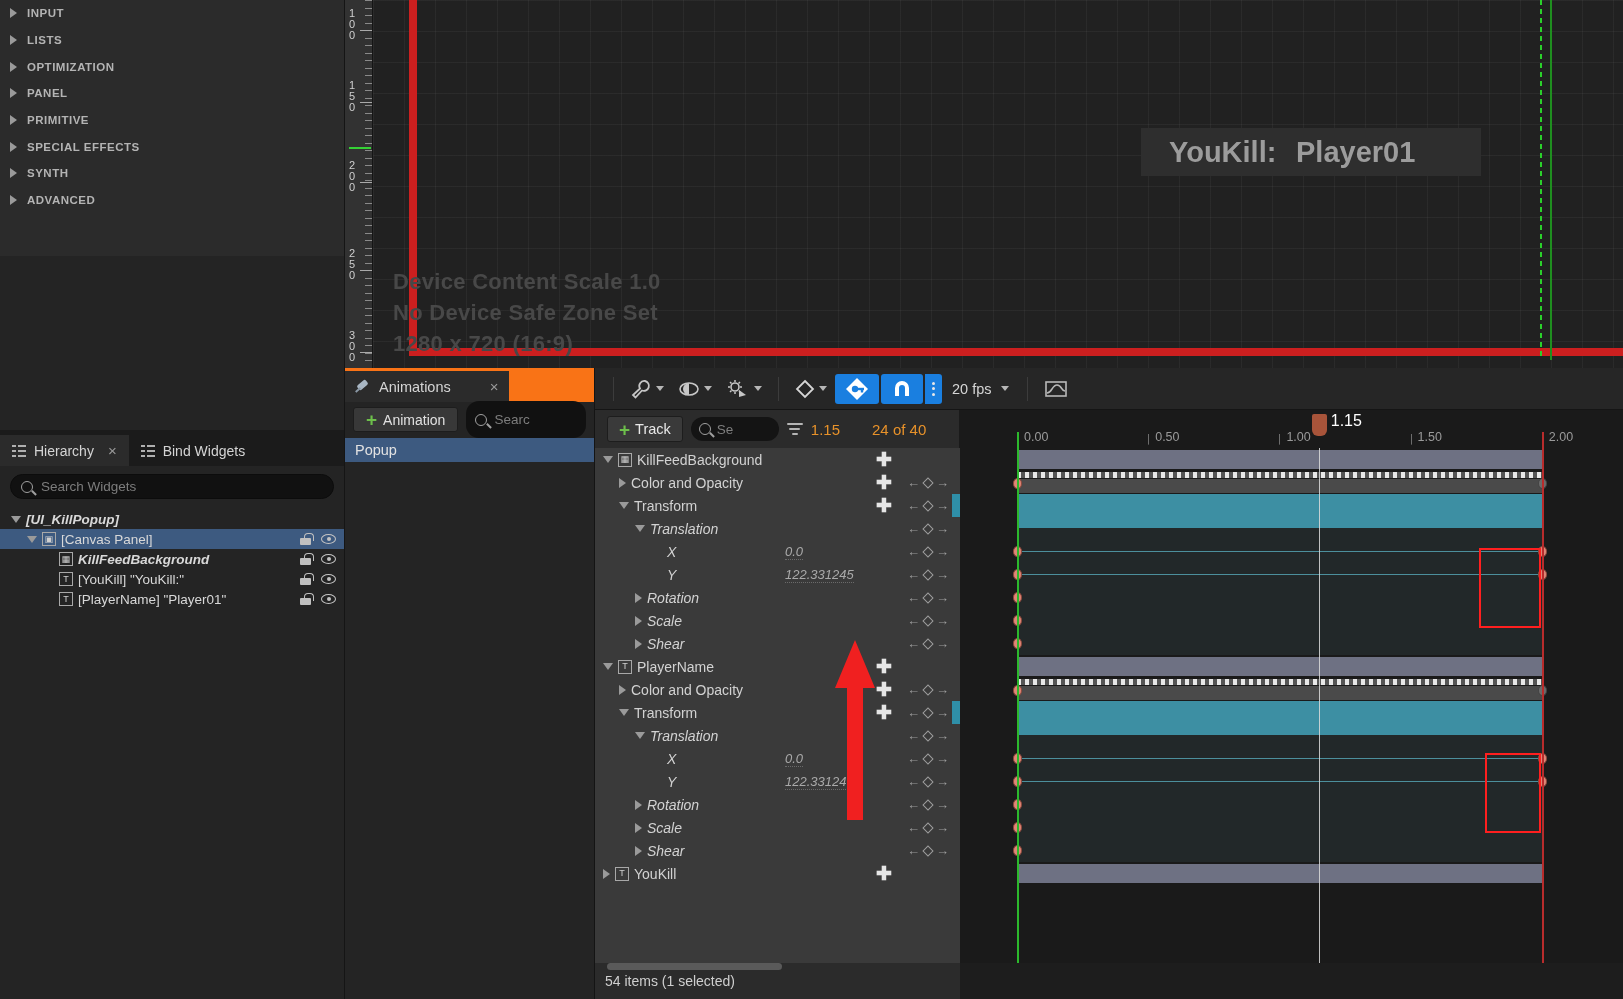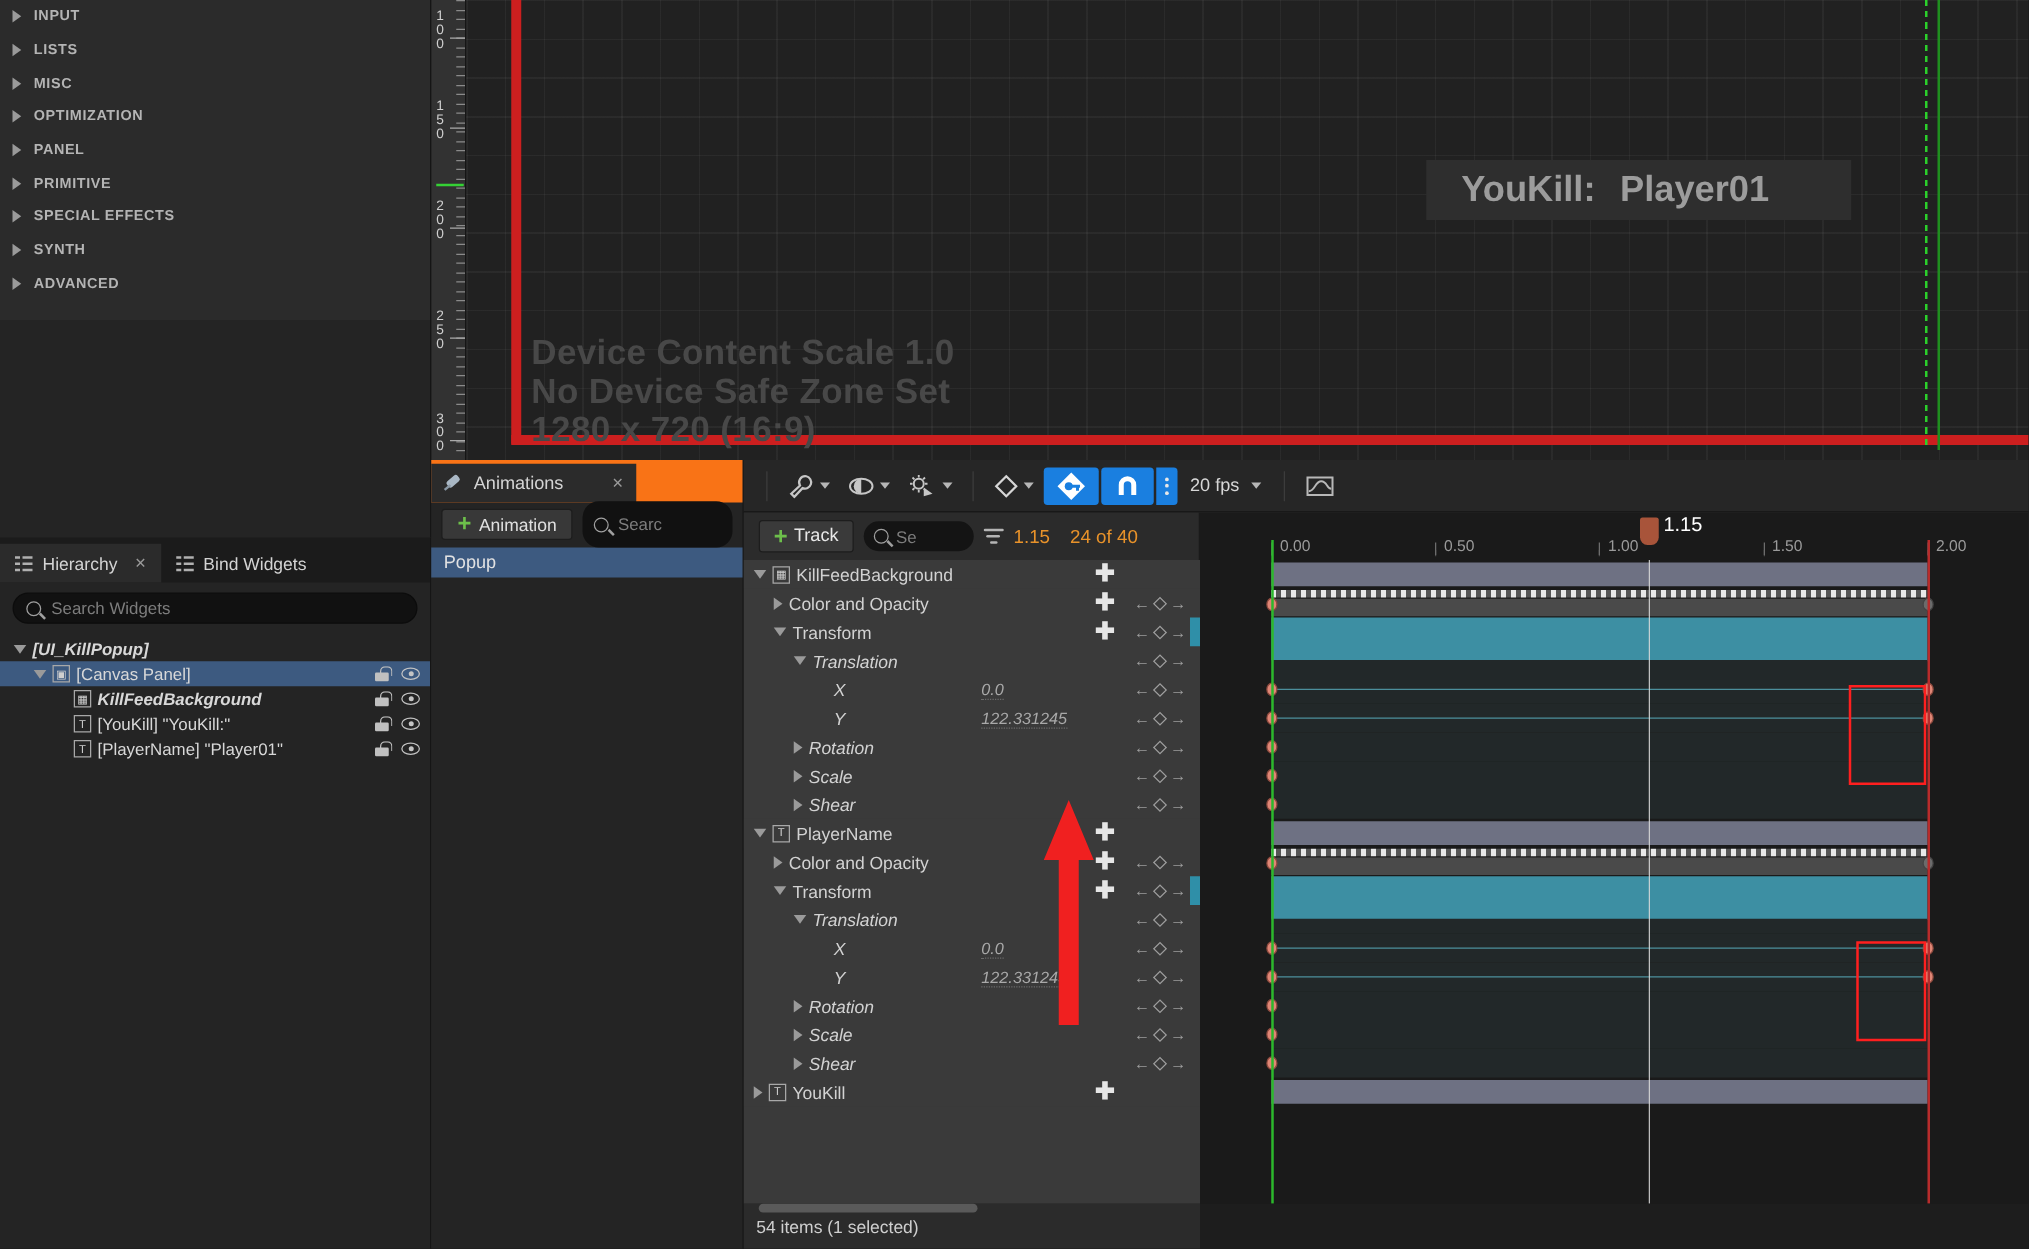--- a/index.html
+++ b/index.html
@@ -155,22 +155,22 @@
   }
   .greenline-r {
     position: absolute; left: 1167px; top: 0; width: 2px; height: 360px;
     background: repeating-linear-gradient(to bottom,#2bd12b 0 5px, transparent 5px 9px);
   }
   .greenline-r2 {
     position: absolute; left: 1177px; top: 0; width: 2px; height: 360px;
     background: #1f8f1f;
   }
   .dev-info {
-    position: absolute; left: 52px; top: 266px;
-    font-size: 28px; font-weight: bold; color: #484848;
+    position: absolute; left: 20px; top: 266px;
+    font-size: 22px; font-weight: bold; color: #484848;
     line-height: 31px; letter-spacing: .3px;
   }
   .killfeed {
     position: absolute; left: 768px; top: 128px;
     width: 340px; height: 48px; background: #2e2e2e;
     display: flex; align-items: center;
   }
   .kf-you {
     position: absolute; left: 28px; font-size: 29px; font-weight: bold; color: #9c9c9c;
   }
@@ -358,24 +358,20 @@
 
   <div class="palette">
     <div id="palette-list">
         <div class="pal-row">
           <span class="tri"></span>
           <span class="pal-label">INPUT</span>
         </div>
         <div class="pal-row">
           <span class="tri"></span>
           <span class="pal-label">LISTS</span>
-        </div>
-        <div class="pal-row">
-          <span class="tri"></span>
-          <span class="pal-label">MISC</span>
         </div>
         <div class="pal-row">
           <span class="tri"></span>
           <span class="pal-label">OPTIMIZATION</span>
         </div>
         <div class="pal-row">
           <span class="tri"></span>
           <span class="pal-label">PANEL</span>
         </div>
         <div class="pal-row">
@@ -655,21 +651,21 @@
         <div class="tr-search">
           <span class="search-ico"></span>
           <span class="search-ph">Se</span>
         </div>
         <span class="filter-ico">
             <i></i>
             <i></i>
             <i></i>
           </span>
         <span class="orange">1.15</span>
-        <span class="orange" style="margin-left:8px">24 of 40</span>
+        <span class="orange" style="margin-left:24px">24 of 40</span>
       </div>
     </div>
 
     <div class="ruler" id="seq-ruler">
         <div class="rtick min" style="left:57px"></div>
         <div class="rtick" style="left:57px"></div>
         <div class="rlab" style="left:64px">0.00</div>
         <div class="rtick min" style="left:188.2px"></div>
         <div class="rtick" style="left:188.2px"></div>
         <div class="rlab" style="left:195.2px">0.50</div>

